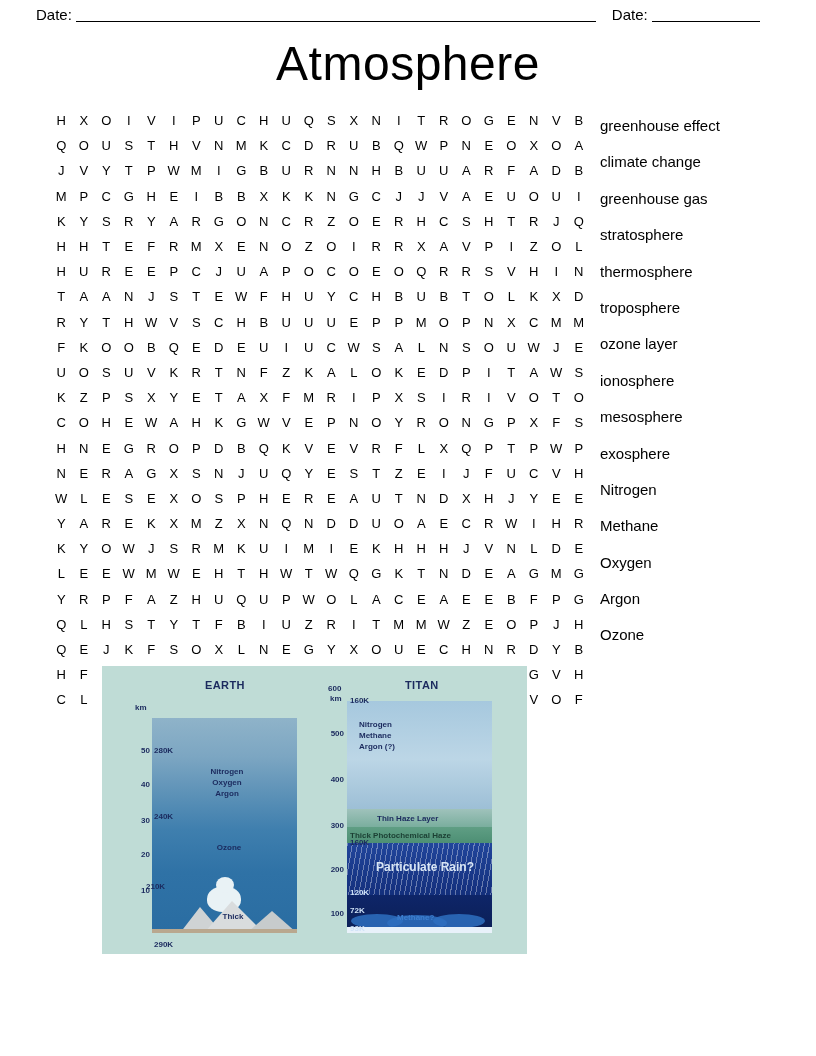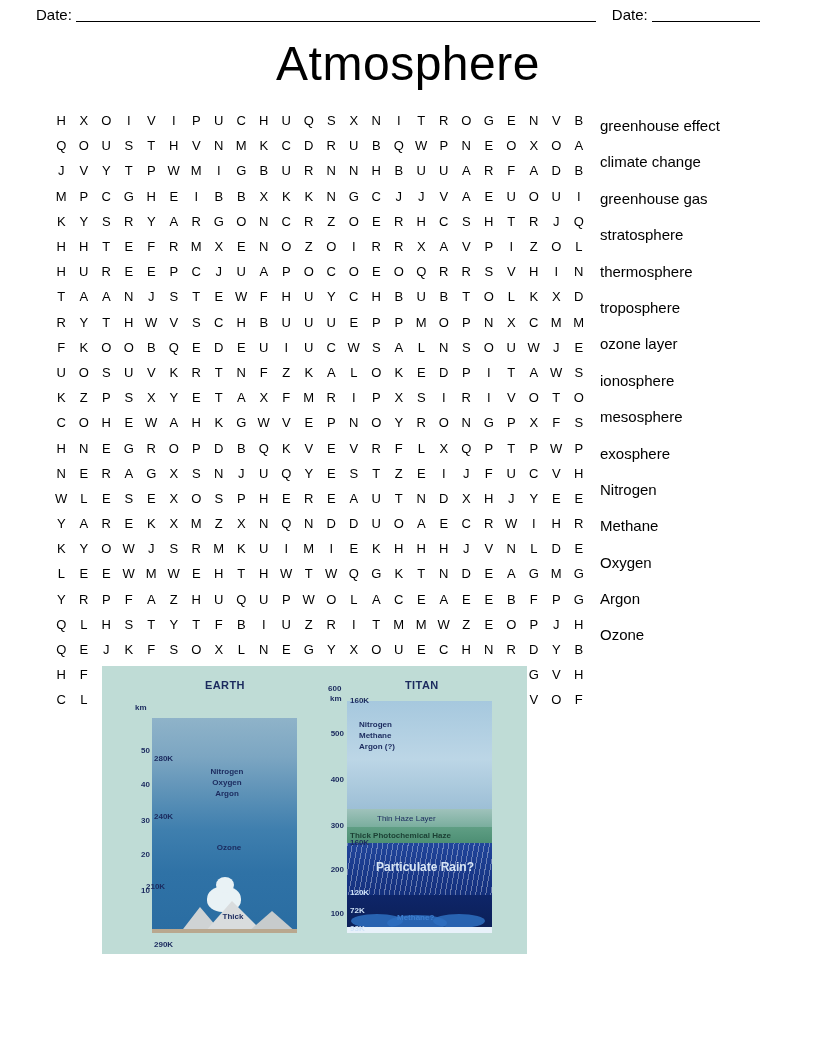--- a/index.html
+++ b/index.html
@@ -264,21 +264,21 @@
     font-size: 8px;
     font-weight: bold;
     color: #1b2a5e;
     line-height: 11px;
   }
   .titan-thinhaze {
     position: absolute;
     left: 275px;
     top: 148px;
     font-size: 8px;
-    font-weight: normal;
+    font-weight: bold;
     color: #1b2a5e;
     text-align: right;
   }
   .titan-thickhaze {
     position: absolute;
     left: 248px;
     top: 165px;
     font-size: 8px;
     font-weight: bold;
     color: #1b3f33;
@@ -1002,21 +1002,21 @@
         <div class="earth-water">Thick</div>
       </div>
       <div class="earth-ticks" id="earth-ticks">
           <div class="tick" style="top: 28px;">50</div>
           <div class="tick" style="top: 62px;">40</div>
           <div class="tick" style="top: 98px;">30</div>
           <div class="tick" style="top: 132px;">20</div>
           <div class="tick" style="top: 168px;">10</div>
         </div>
       <div id="earth-temps">
-          <div class="temp" style="left: 52px; top: 80px; margin-top: 8px;">280K</div>
+          <div class="temp" style="left: 52px; top: 80px;">280K</div>
           <div class="temp" style="left: 52px; top: 146px;">240K</div>
           <div class="temp" style="left: 44px; top: 216px;">210K</div>
           <div class="temp" style="left: 52px; top: 274px;">290K</div>
         </div>
 
       <div class="titan-col">
         <div class="titan-band tb1"></div>
         <div class="titan-band tb2"></div>
         <div class="titan-band tb3"></div>
         <div class="titan-band tb4"></div>

